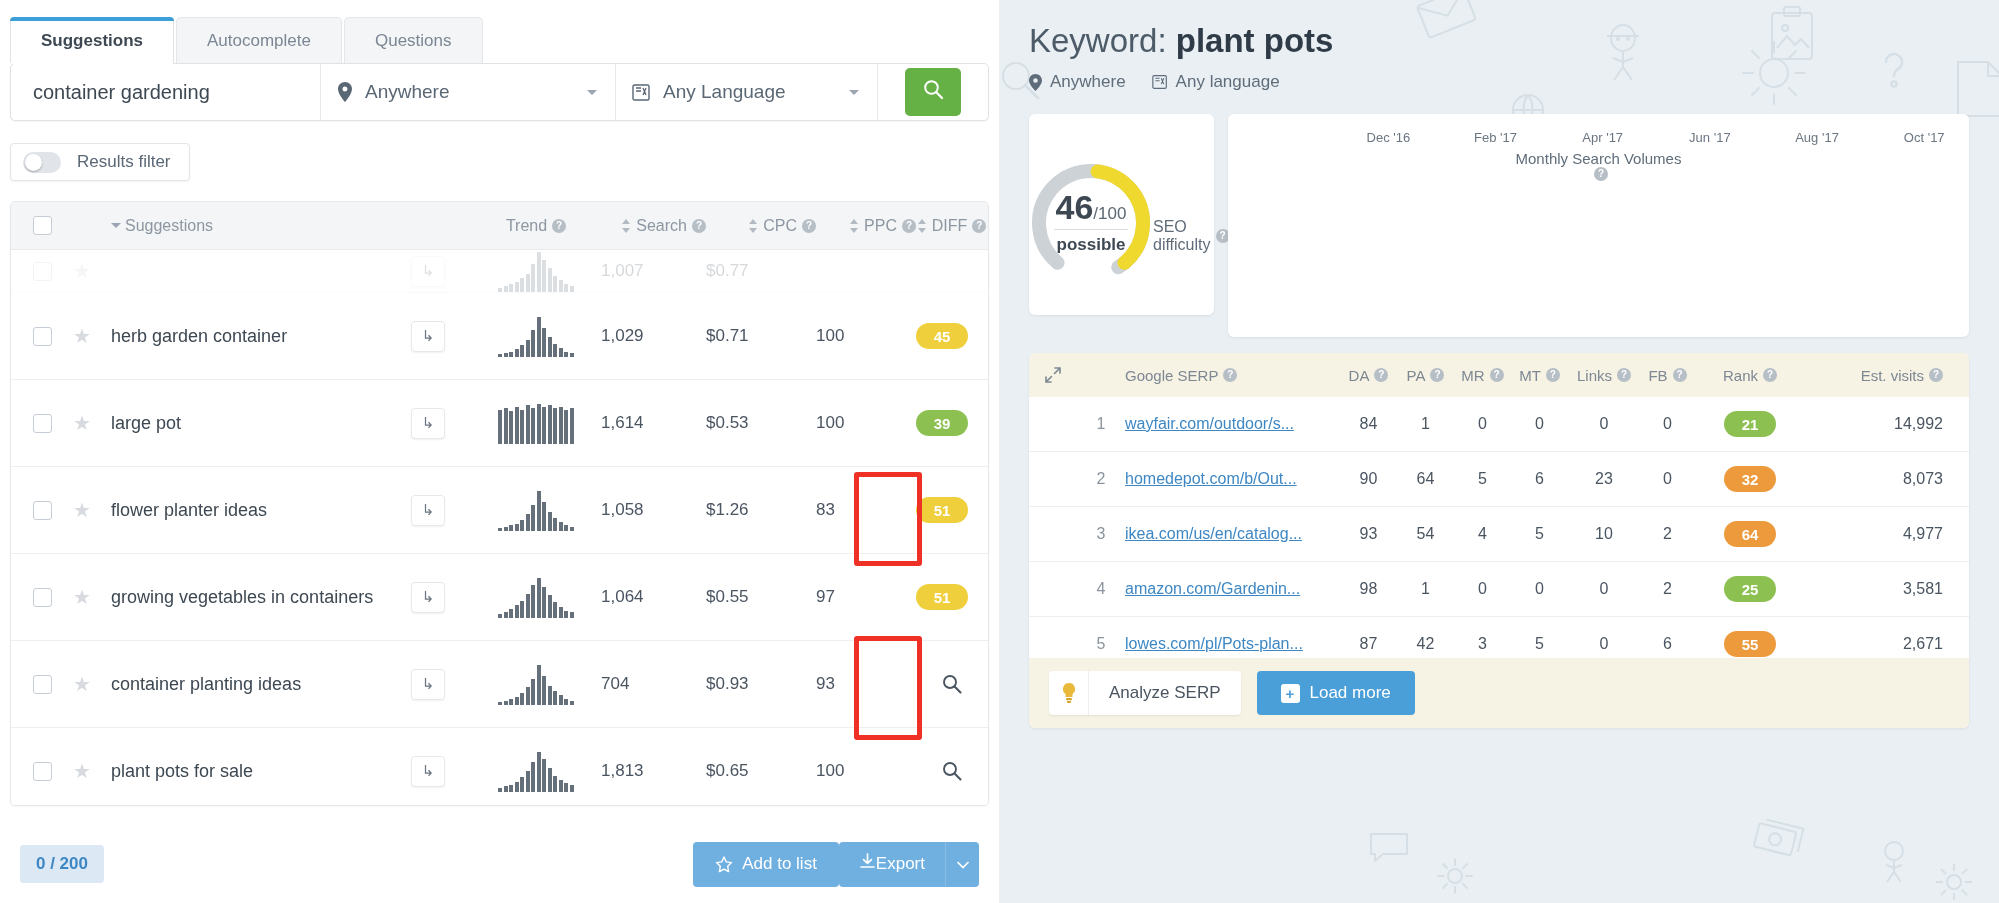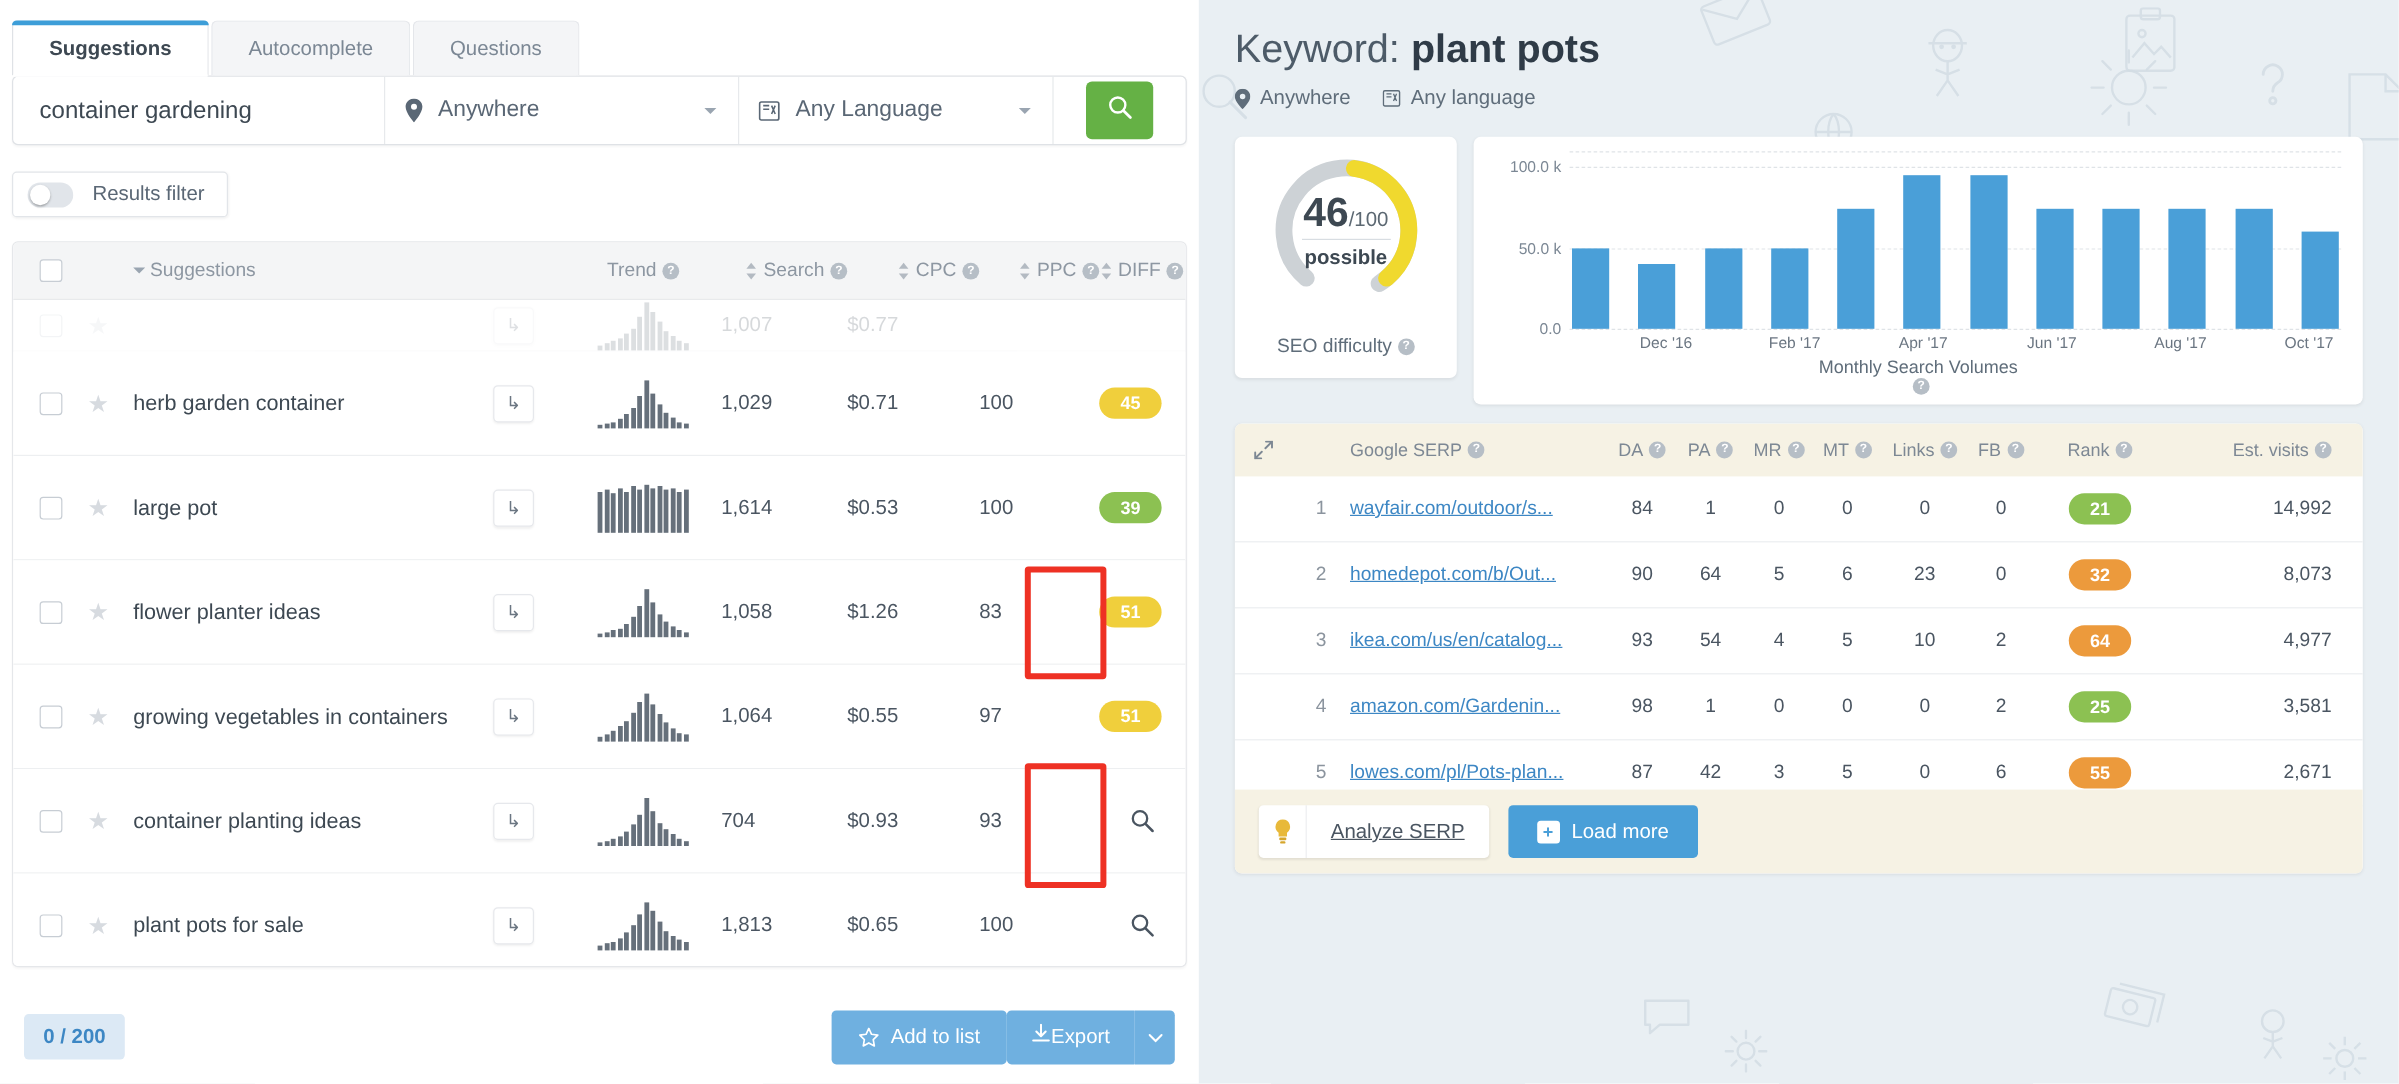--- a/index.html
+++ b/index.html
@@ -203,21 +203,21 @@
 
   .kw-title { padding-top: 22px; font-size: 33px; color: #4d5b68; position: relative; z-index: 2; }
   .kw-title b { color: #2f3b47; }
   .kw-meta { display: flex; align-items: center; margin-top: 12px; position: relative; z-index: 2; }
   .kw-meta .item { display: flex; align-items: center; font-size: 17px; color: #5f6d7a; margin-right: 26px; }
   .kw-meta .item .ico { margin-right: 8px; display: flex; }
 
   .cards { display: flex; margin-top: 22px; position: relative; z-index: 2; }
   .card-gauge {
     width: 185px; height: 201px; background: #fff; border-radius: 6px;
-    margin-right: 14px; display: flex; flex-direction: column; align-items: center;
+    margin-right: 14px; display: flex; flex-direction: row; align-items: center;
     box-shadow: 0 1px 3px rgba(0,0,0,0.07); flex: 0 0 185px; padding-top: 16px;
   }
   .gauge-wrap { position: relative; width: 124px; height: 124px; }
   .gauge-label {
     position: absolute; inset: 0; display: flex; flex-direction: column;
     align-items: center; justify-content: center;
   }
   .gauge-num { font-size: 34px; font-weight: bold; color: #3d4852; line-height: 1; }
   .gauge-num small { font-size: 17px; font-weight: normal; color: #5c6872; }
   .gauge-sub {
@@ -285,21 +285,21 @@
     background: #f6f2e4; display: flex; align-items: center; padding-left: 20px;
   }
   .analyze {
     display: flex; align-items: center; background: #fff; border-radius: 4px;
     height: 44px; cursor: pointer; box-shadow: 0 1px 2px rgba(0,0,0,0.08);
   }
   .analyze .bulb {
     width: 40px; display: flex; align-items: center; justify-content: center;
     border-right: 1px solid #edeef0; height: 100%;
   }
-  .analyze .lbl { padding: 0 20px; font-size: 17px; color: #4a5561; text-decoration: underline; }
+  .analyze .lbl { padding: 0 20px; font-size: 17px; color: #4a5561; }
   .loadmore {
     margin-left: 16px; background: #4a9fd8; color: #fff; height: 44px;
     border-radius: 4px; display: flex; align-items: center; padding: 0 24px;
     font-size: 17px; cursor: pointer;
   }
   .loadmore .plus {
     width: 19px; height: 19px; background: #fff; color: #4a9fd8; border-radius: 3px;
     display: flex; align-items: center; justify-content: center; font-size: 15px;
     font-weight: bold; margin-right: 10px; line-height: 1;
   }
@@ -808,47 +808,20 @@
             <div class="gauge-sub">possible</div>
           </div>
         </div>
         <div class="gauge-cap">
           <span>SEO difficulty</span>
           <span class="qm">?</span>
         </div>
       </div>
 
       <div class="card-chart">
-        <div class="plot">
-          <div class="yaxis" id="yaxis">
-              <span style="top: 9.09091%;">100.0 k</span>
-              <span style="top: 54.5455%;">50.0 k</span>
-              <span style="top: 100%;">0.0</span>
-            </div>
-          <div class="plotarea" id="plotarea">
-            <div class="gridline" style="top: 9.09091%;"></div>
-              <div class="gridline" style="top: 54.5455%;"></div>
-              <div class="gridline" style="top: 100%;"></div>
-              <div class="gridline" style="top: 0%;"></div>
-              <div class="bars" id="bars">
-                <i style="height: 45.4545%; background: rgb(74, 159, 216);"></i>
-                <i style="height: 36.8182%; background: rgb(74, 159, 216);"></i>
-                <i style="height: 45.4545%; background: rgb(74, 159, 216);"></i>
-                <i style="height: 45.4545%; background: rgb(74, 159, 216);"></i>
-                <i style="height: 67.2727%; background: rgb(74, 159, 216);"></i>
-                <i style="height: 86.3636%; background: rgb(74, 159, 216);"></i>
-                <i style="height: 86.3636%; background: rgb(74, 159, 216);"></i>
-                <i style="height: 67.2727%; background: rgb(74, 159, 216);"></i>
-                <i style="height: 67.2727%; background: rgb(74, 159, 216);"></i>
-                <i style="height: 67.2727%; background: rgb(74, 159, 216);"></i>
-                <i style="height: 67.2727%; background: rgb(74, 159, 216);"></i>
-                <i style="height: 55%; background: rgb(74, 159, 216);"></i>
-              </div>
-          </div>
-        </div>
         <div class="xaxis" id="xaxis">
             <span style="left: 12.5%;">Dec '16</span>
             <span style="left: 29.1667%;">Feb '17</span>
             <span style="left: 45.8333%;">Apr '17</span>
             <span style="left: 62.5%;">Jun '17</span>
             <span style="left: 79.1667%;">Aug '17</span>
             <span style="left: 95.8333%;">Oct '17</span>
           </div>
         <div class="chart-cap">
           <span>Monthly Search Volumes</span>

